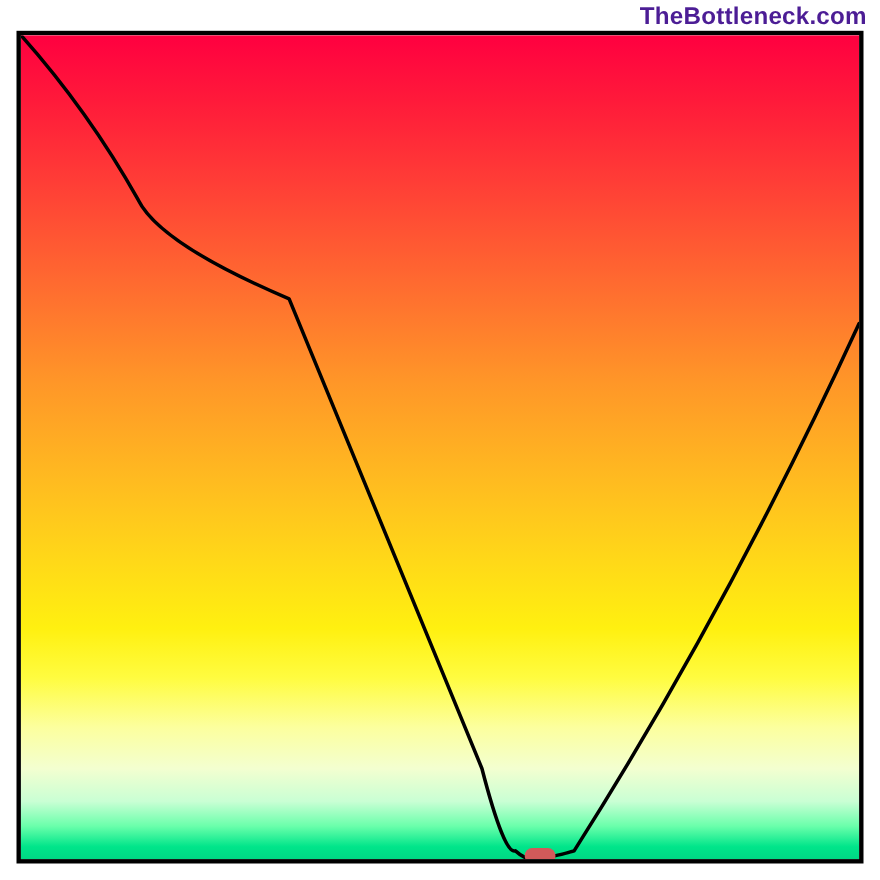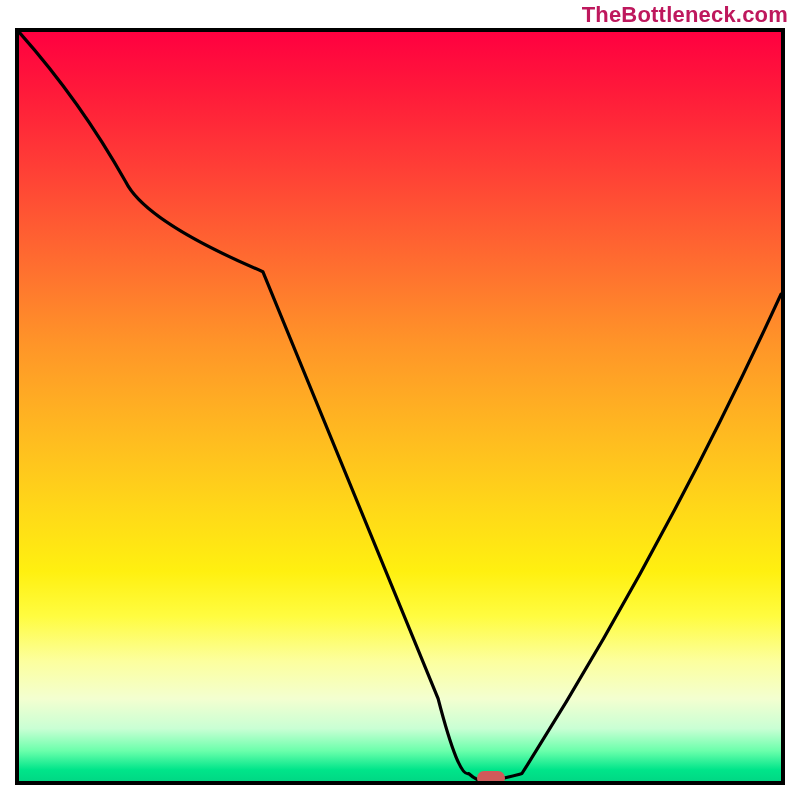--- a/index.html
+++ b/index.html
@@ -14,21 +14,21 @@
     position: relative;
     width: 800px;
     height: 800px;
   }
   .attribution {
     position: absolute;
     top: 2px;
     right: 12px;
     font-size: 22px;
     font-weight: 600;
-    color: #be185d;
+    color: #4c1d95;
     letter-spacing: 0.2px;
   }
   .plot-frame {
     position: absolute;
     left: 15px;
     top: 28px;
     width: 770px;
     height: 757px;
     border: 4px solid #000;
     box-sizing: border-box;

